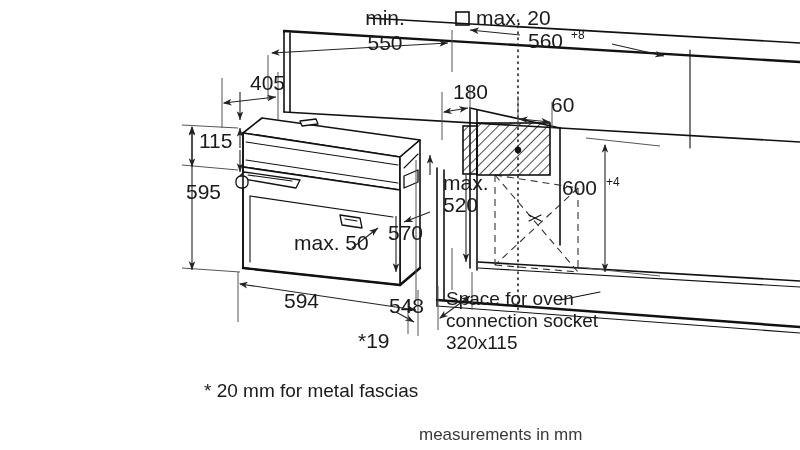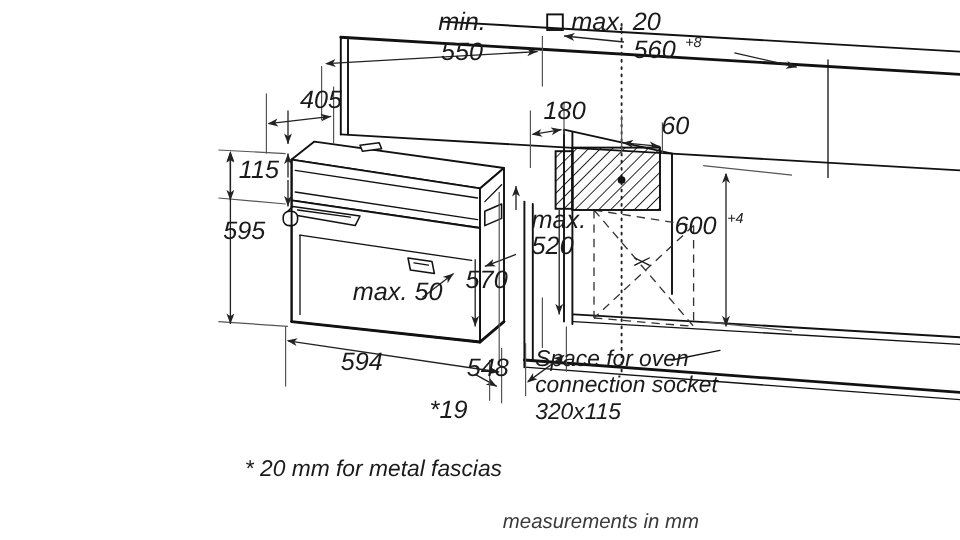--- a/index.html
+++ b/index.html
@@ -13,21 +13,20 @@
     height: 450px;
     overflow: hidden;
     font-family: "Liberation Sans", sans-serif;
     color: #1a1a1a;
   }
   #drawing-root {
     position: relative;
     width: 800px;
     height: 368px;
     background: #ffffff;
-    font-style: italic;
   }
   svg#tech-drawing {
     position: absolute;
     top: 0; left: 0;
     width: 800px;
     height: 450px;
     display: block;
   }
   .dim-text {
     font-family: "Liberation Sans", sans-serif;

